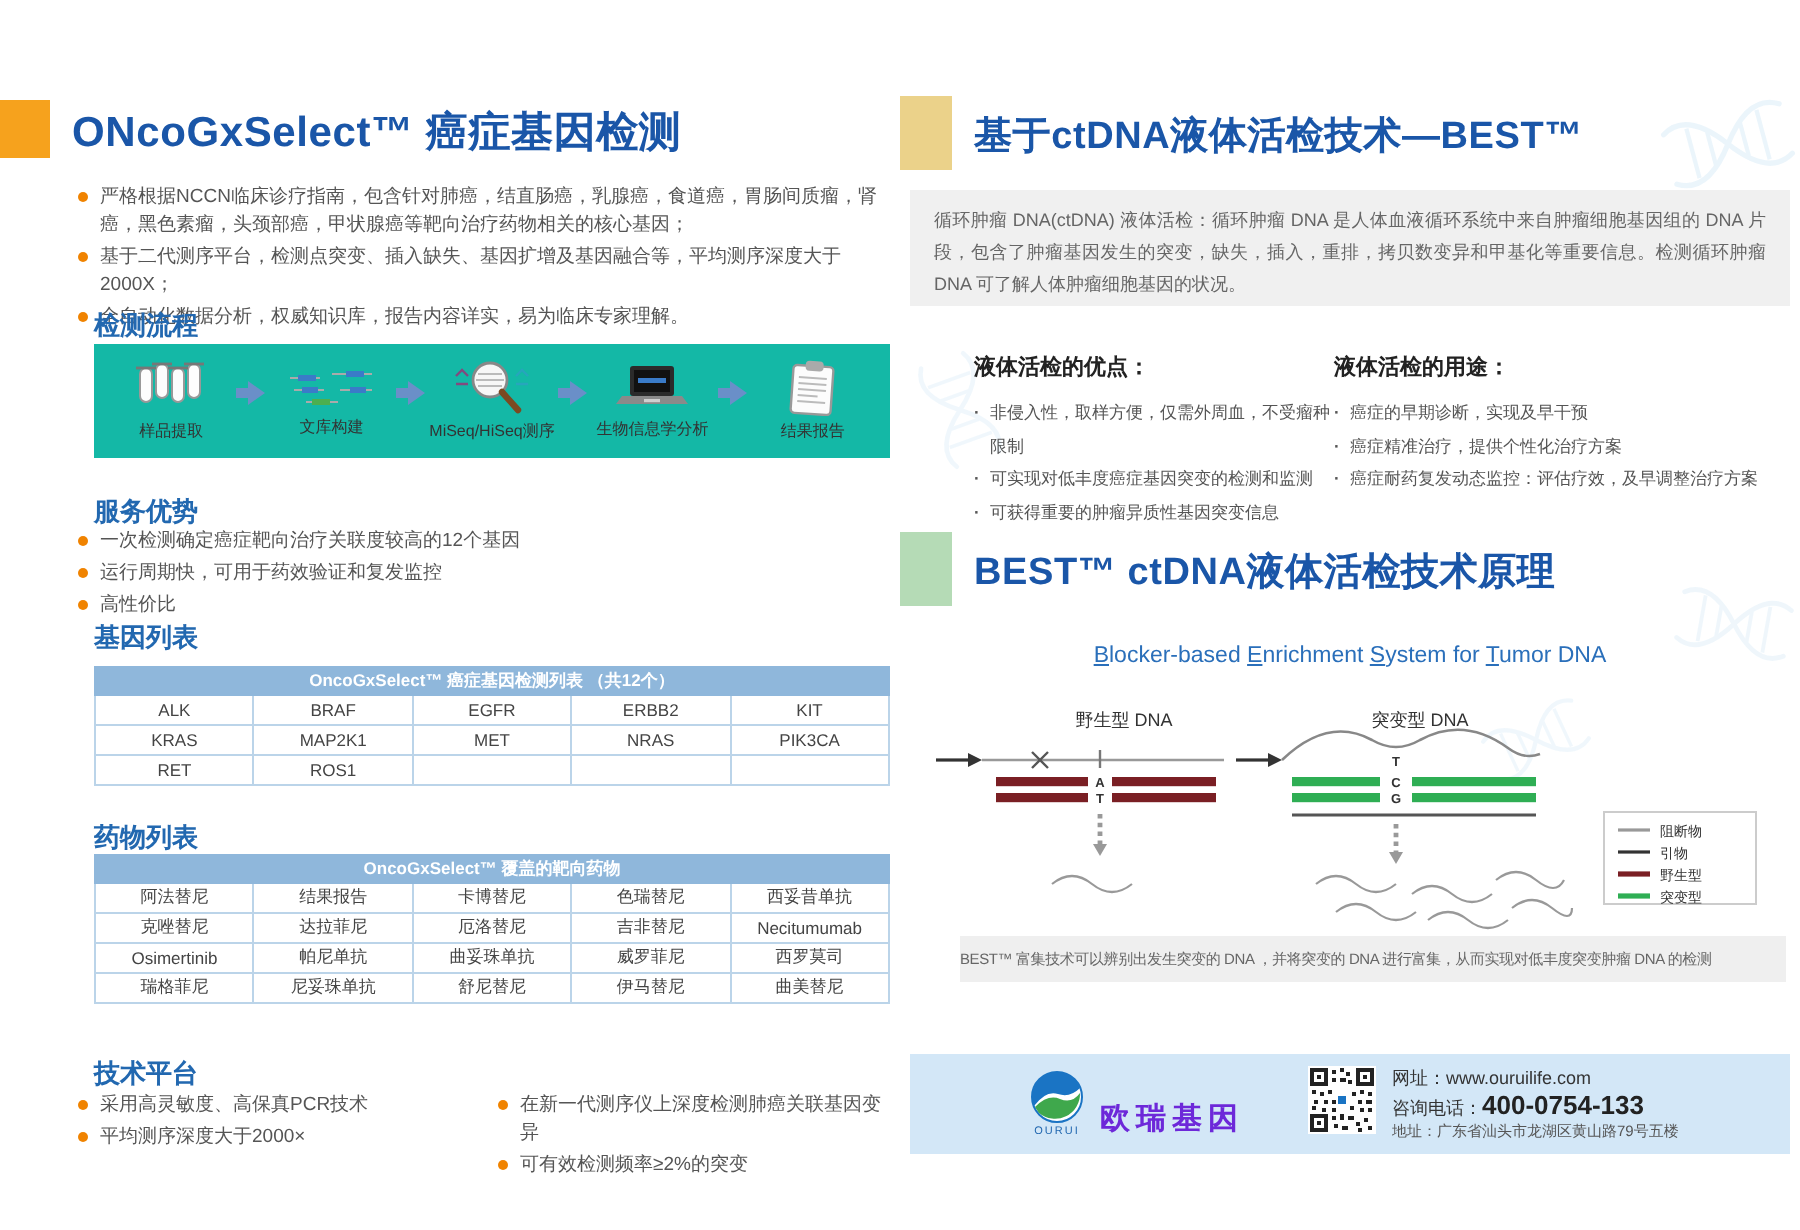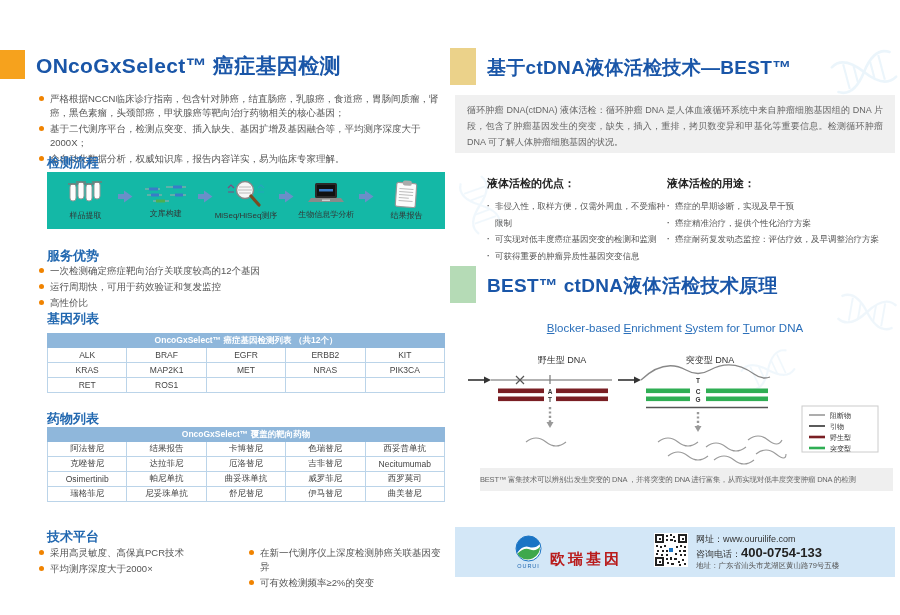--- a/index.html
+++ b/index.html
@@ -56,21 +56,21 @@
 
   .caption-strip { position:absolute; left:480px; top:468px; width:413px; height:23px; background:#EFEFEF;
                    display:flex; align-items:center; justify-content:flex-start; overflow:hidden; }
   .caption-strip span { font-size:7.5px; color:#666; white-space:nowrap; letter-spacing:-0.2px; }
 
   
   .footer-bar { position:absolute; left:455px; top:527px; width:440px; height:50px; background:#D3E7F7;
                 display:flex; align-items:center; }
   .logo-wrap { margin-left:60px; display:flex; flex-direction:column; align-items:center; }
   .logo-text { font-size:5.5px; color:#2268B0; letter-spacing:1px; margin-top:1px; }
-  .company-name { font-size:15px; font-weight:bold; color:#b91c1c; letter-spacing:3px; margin-left:8px;margin-top:15px; }
+  .company-name { font-size:15px; font-weight:bold; color:#6d28d9; letter-spacing:3px; margin-left:8px;margin-top:15px; }
   .qr-wrap { margin-left:32px; }
   .contact { margin-left:8px; line-height:1.25; }
   .contact .line1 { font-size:9px; color:#333; }
   .contact .line2 { font-size:9px; color:#333; }
   .contact .line2 b { font-size:13px; color:#222;text-align:center; }
   .contact .line3 { font-size:7.5px; color:#555; }
 
   .watermark { position:absolute; opacity:0.55; }
 </style>
 </head>

